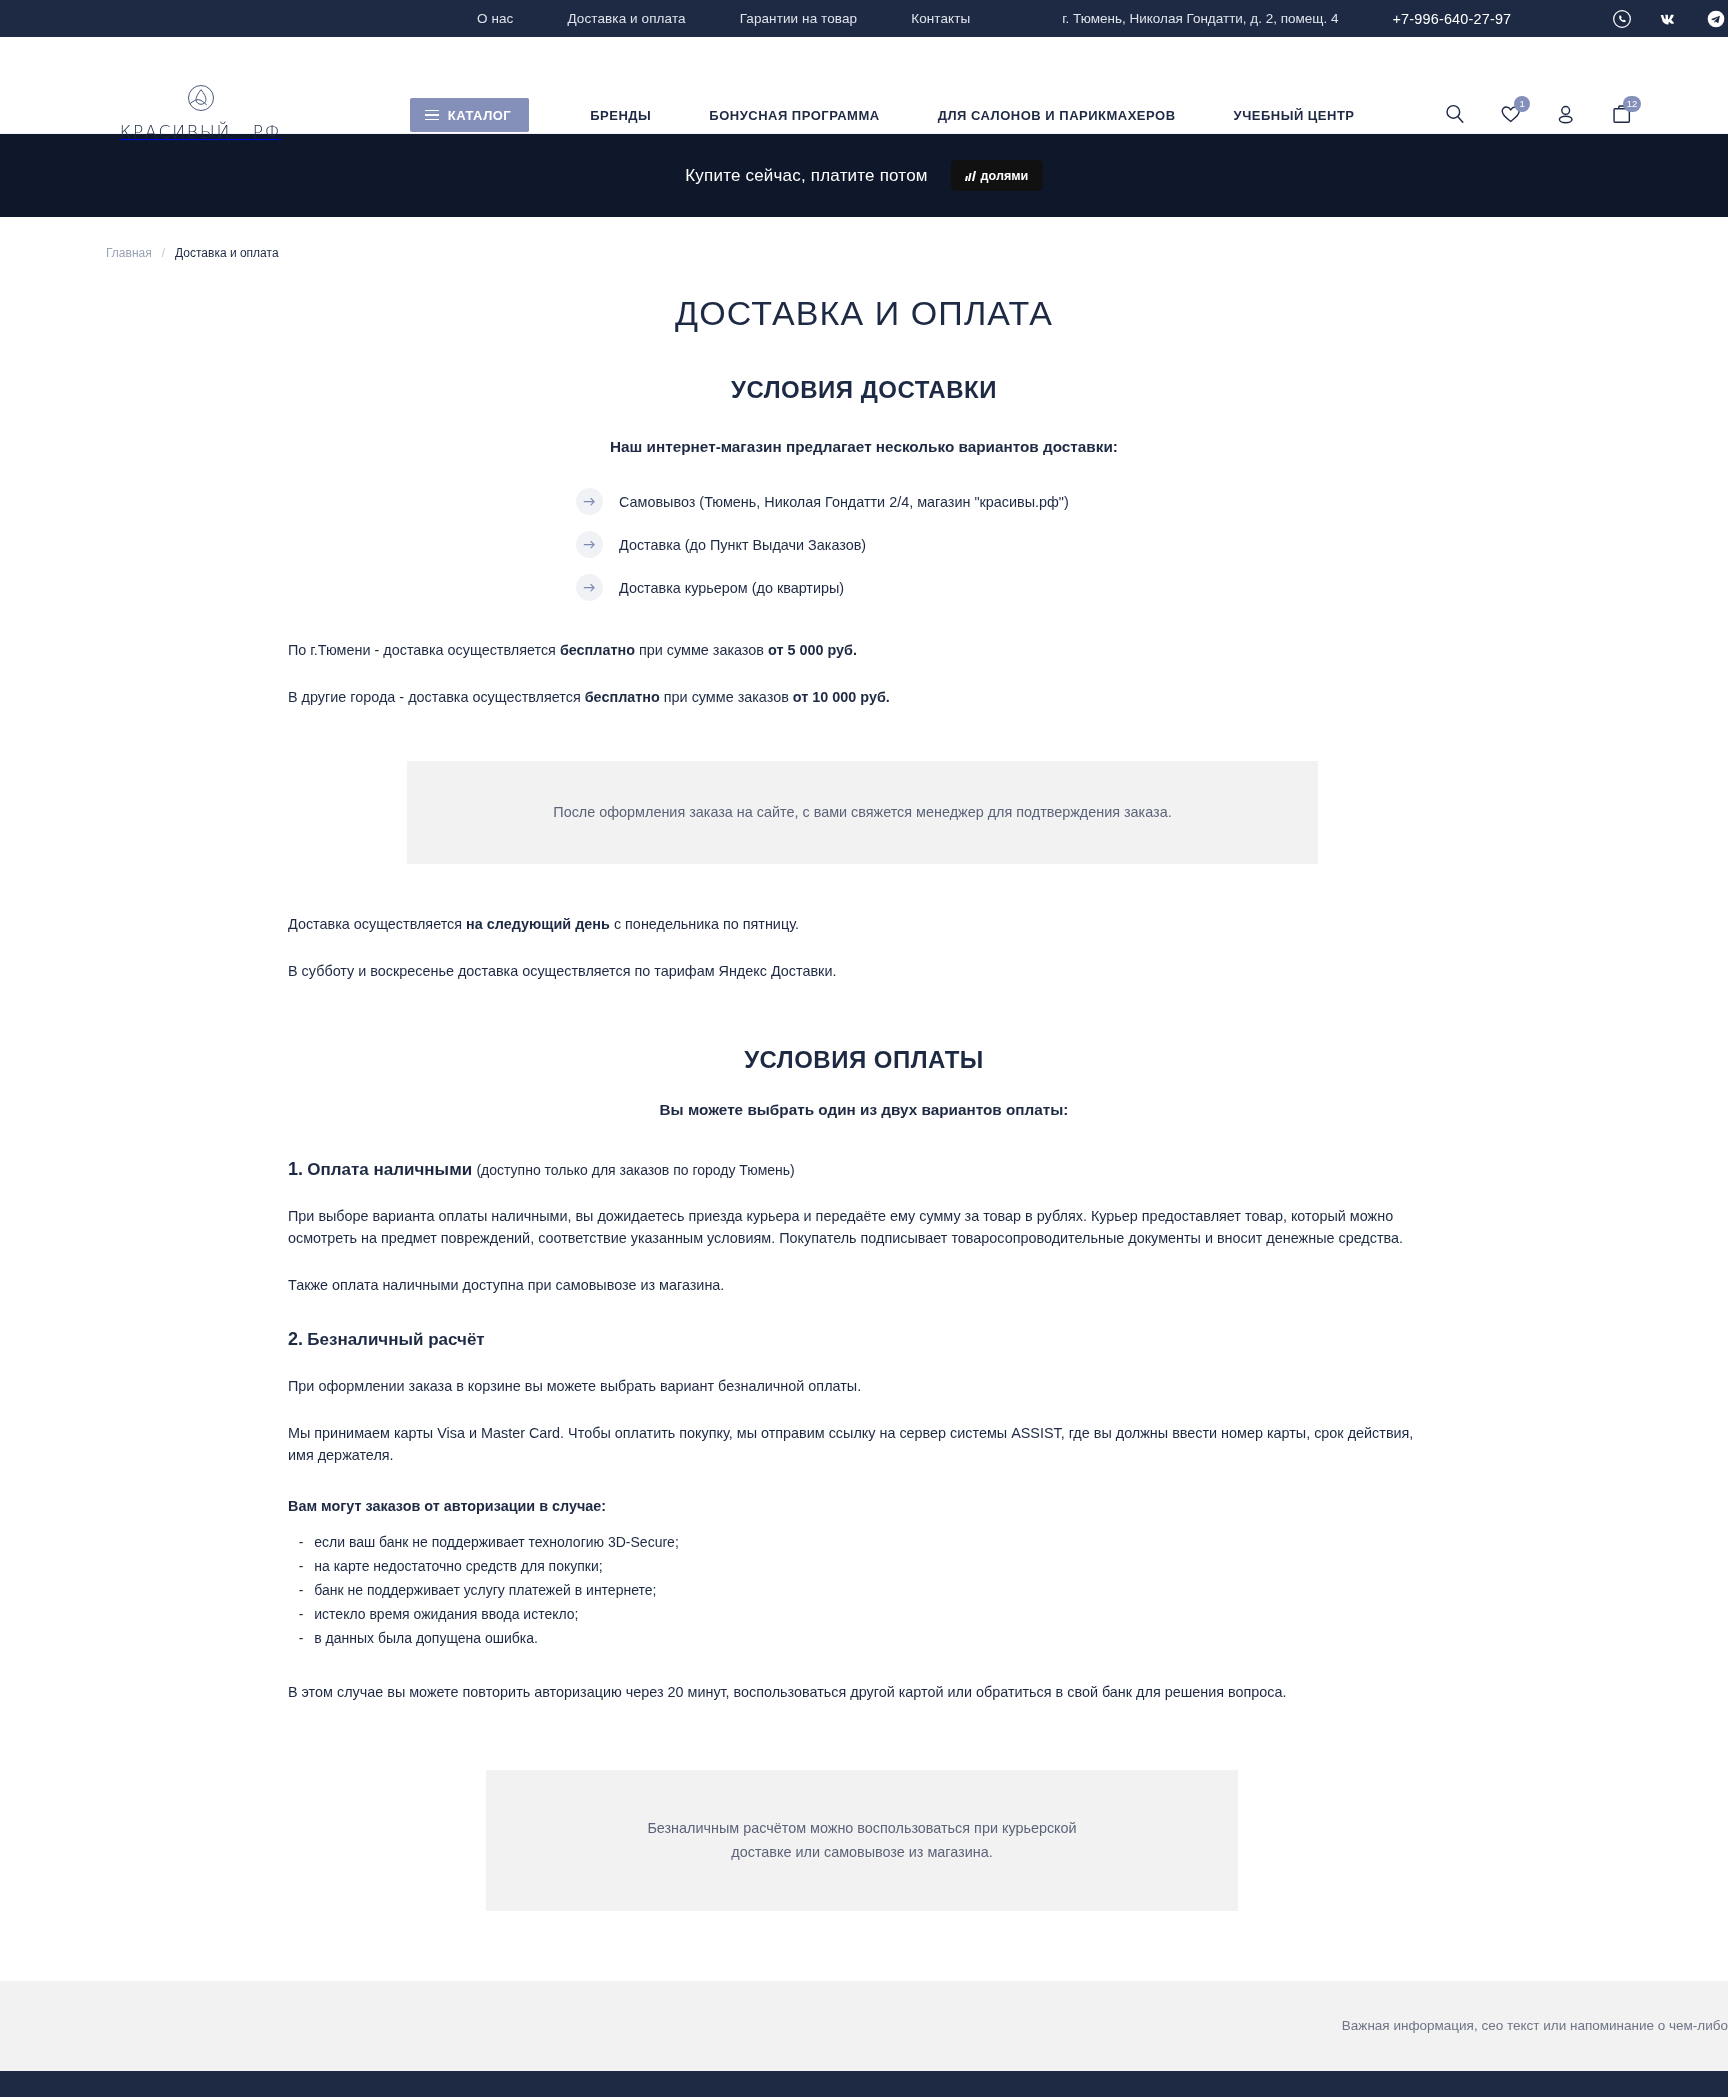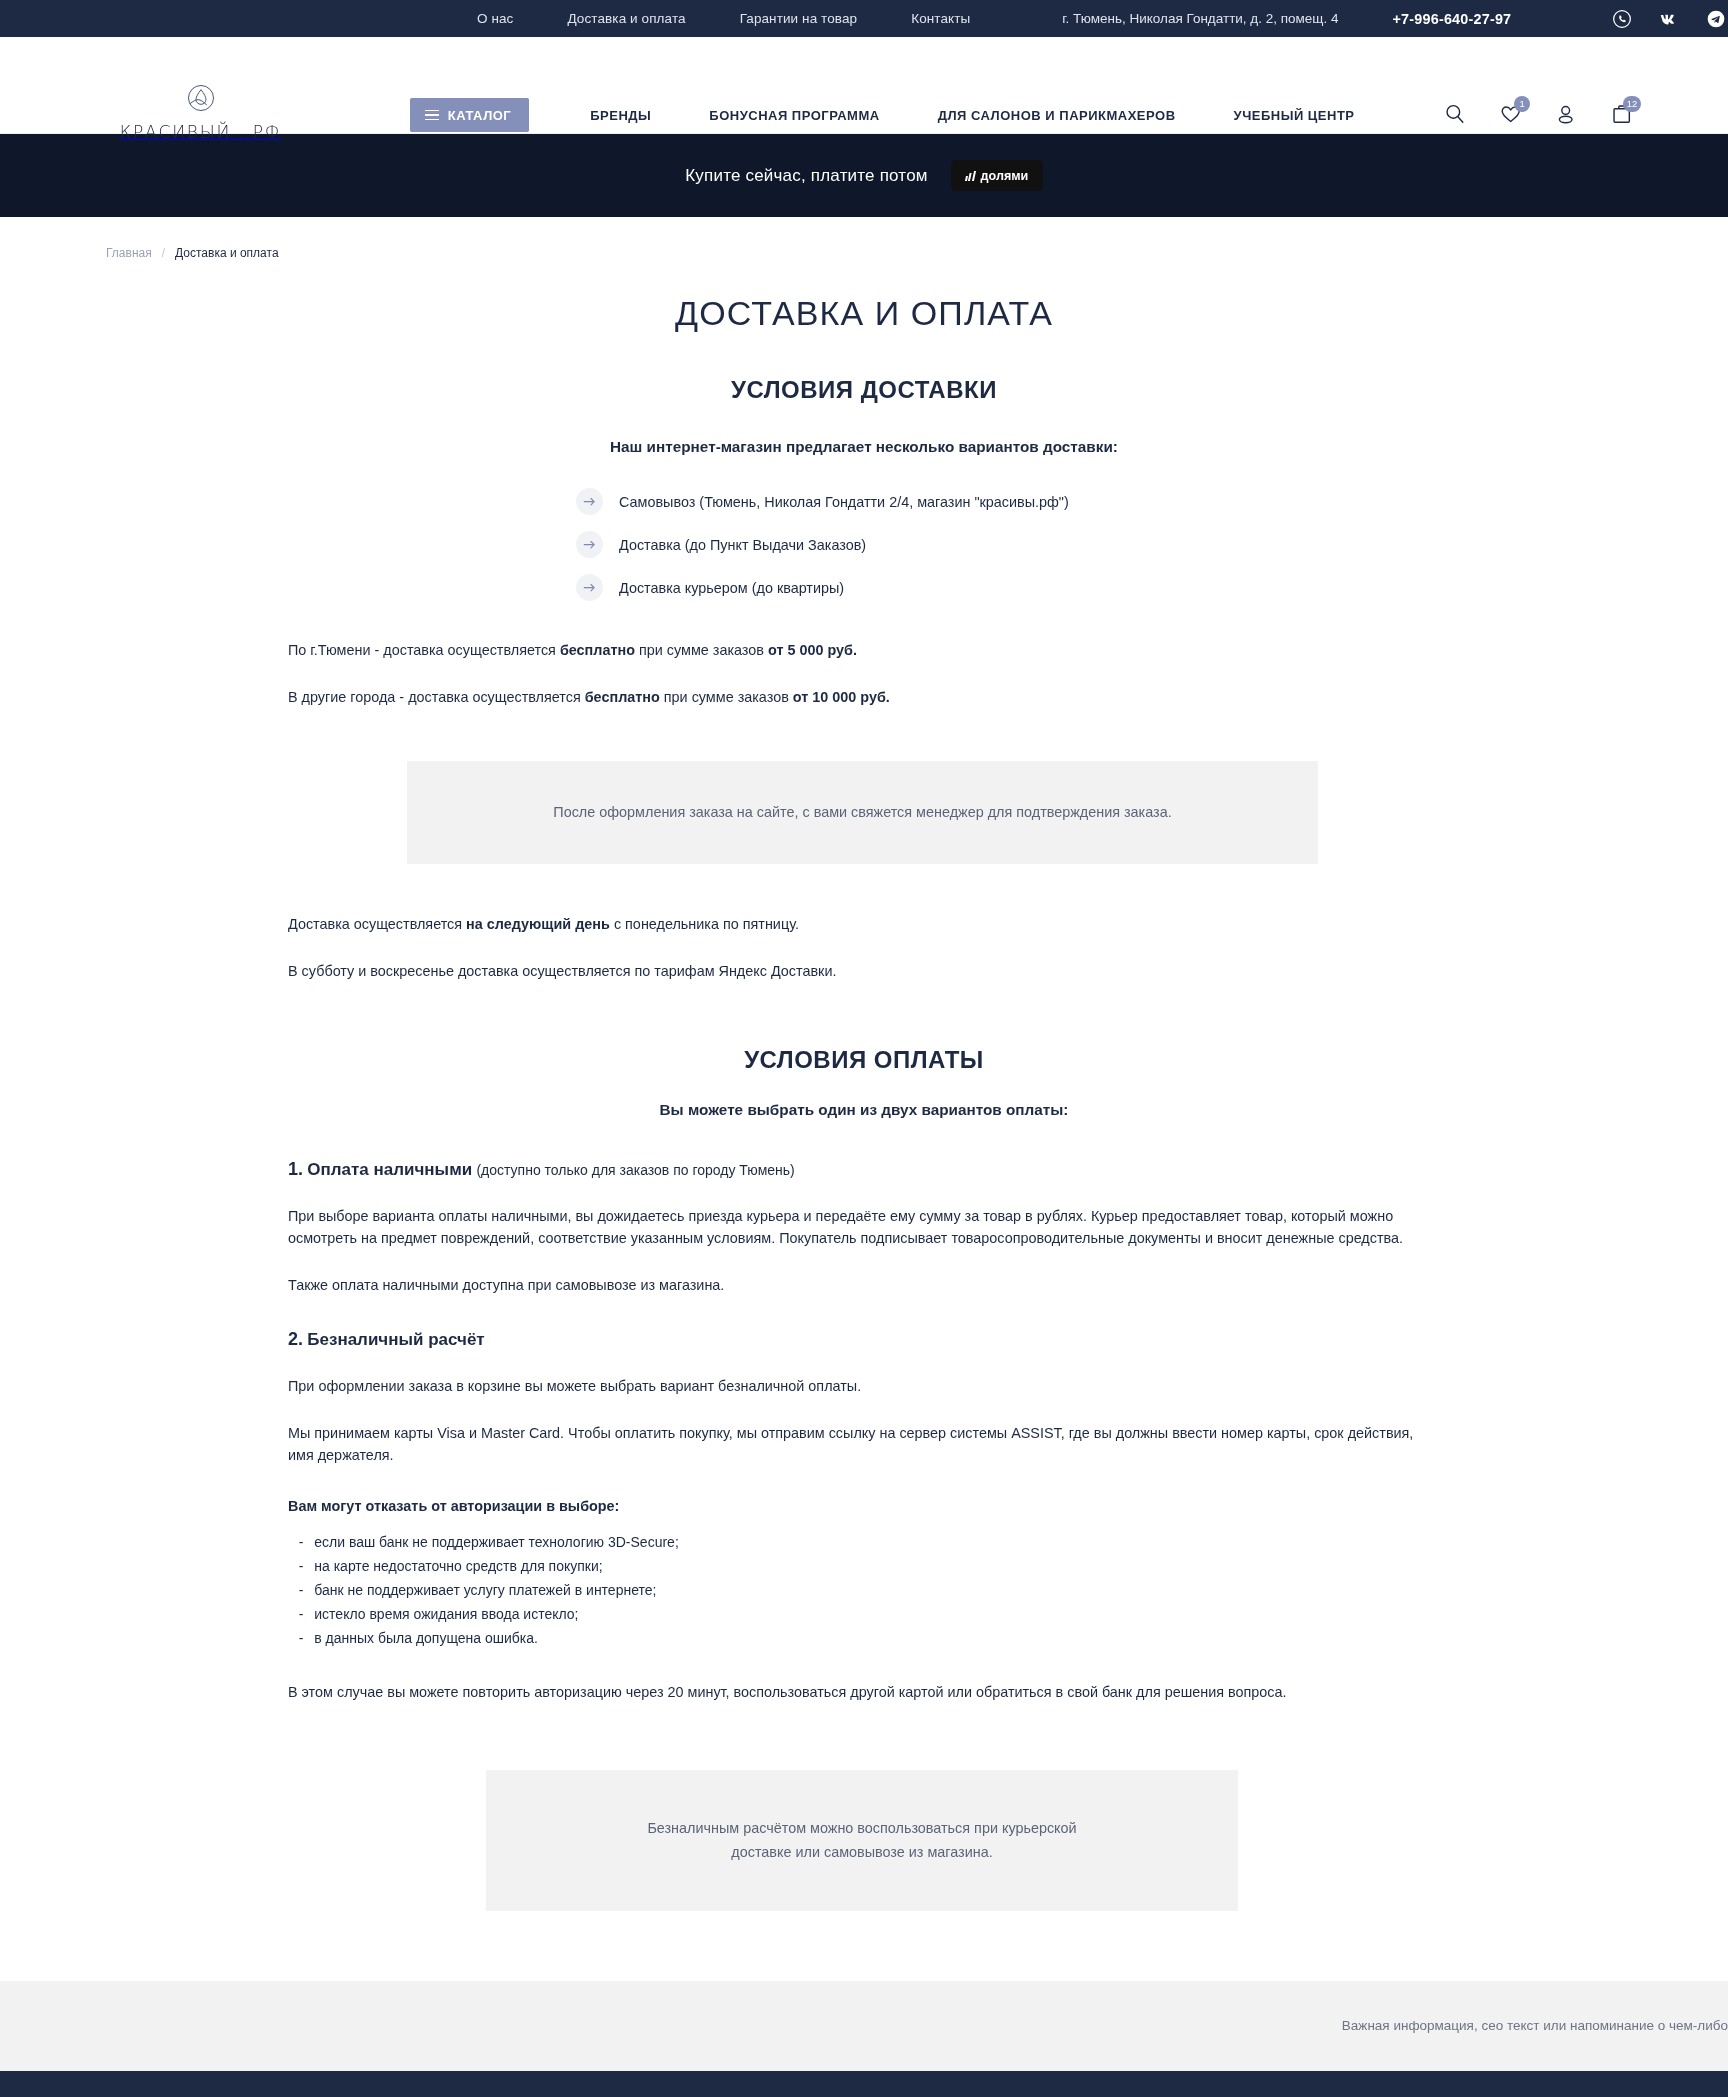--- a/index.html
+++ b/index.html
@@ -39,21 +39,21 @@
   }
   .topbar-addr {
     color: #dfe3ec;
     font-size: 13.5px;
     white-space: nowrap;
     margin-left: 38px;
     margin-right: 54px;
   }
   .topbar-phone {
     color: #ffffff;
-    font-weight: bold;
+    font-weight: normal;
     font-size: 14.4px;
     text-decoration: none;
     white-space: nowrap;
     letter-spacing: 0.2px;
   }
   .topbar-socials {
     display: flex;
     align-items: center;
     gap: 27px;
     margin-left: 101px;
@@ -476,21 +476,21 @@
 
     <div class="pay-head" style="margin-top:32px">
       <span class="num">2.</span>
       <span class="strong">Безналичный расчёт</span>
     </div>
 
     <p class="para">При оформлении заказа в корзине вы можете выбрать вариант безналичной оплаты.</p>
 
     <p class="para">Мы принимаем карты Visa и Master Card. Чтобы оплатить покупку, мы отправим ссылку на сервер системы ASSIST, где вы должны ввести номер карты, срок действия, имя держателя.</p>
 
-    <div class="sub-bold">Вам могут отказать от авторизации в выборе:</div>
+    <div class="sub-bold">Вам могут заказов от авторизации в случае:</div>
 
     <ul class="dashlist">
       <li>
           <span class="dash">-</span>
           <span>если ваш банк не поддерживает технологию 3D-Secure;</span>
         </li>
       <li>
           <span class="dash">-</span>
           <span>на карте недостаточно средств для покупки;</span>
         </li>

